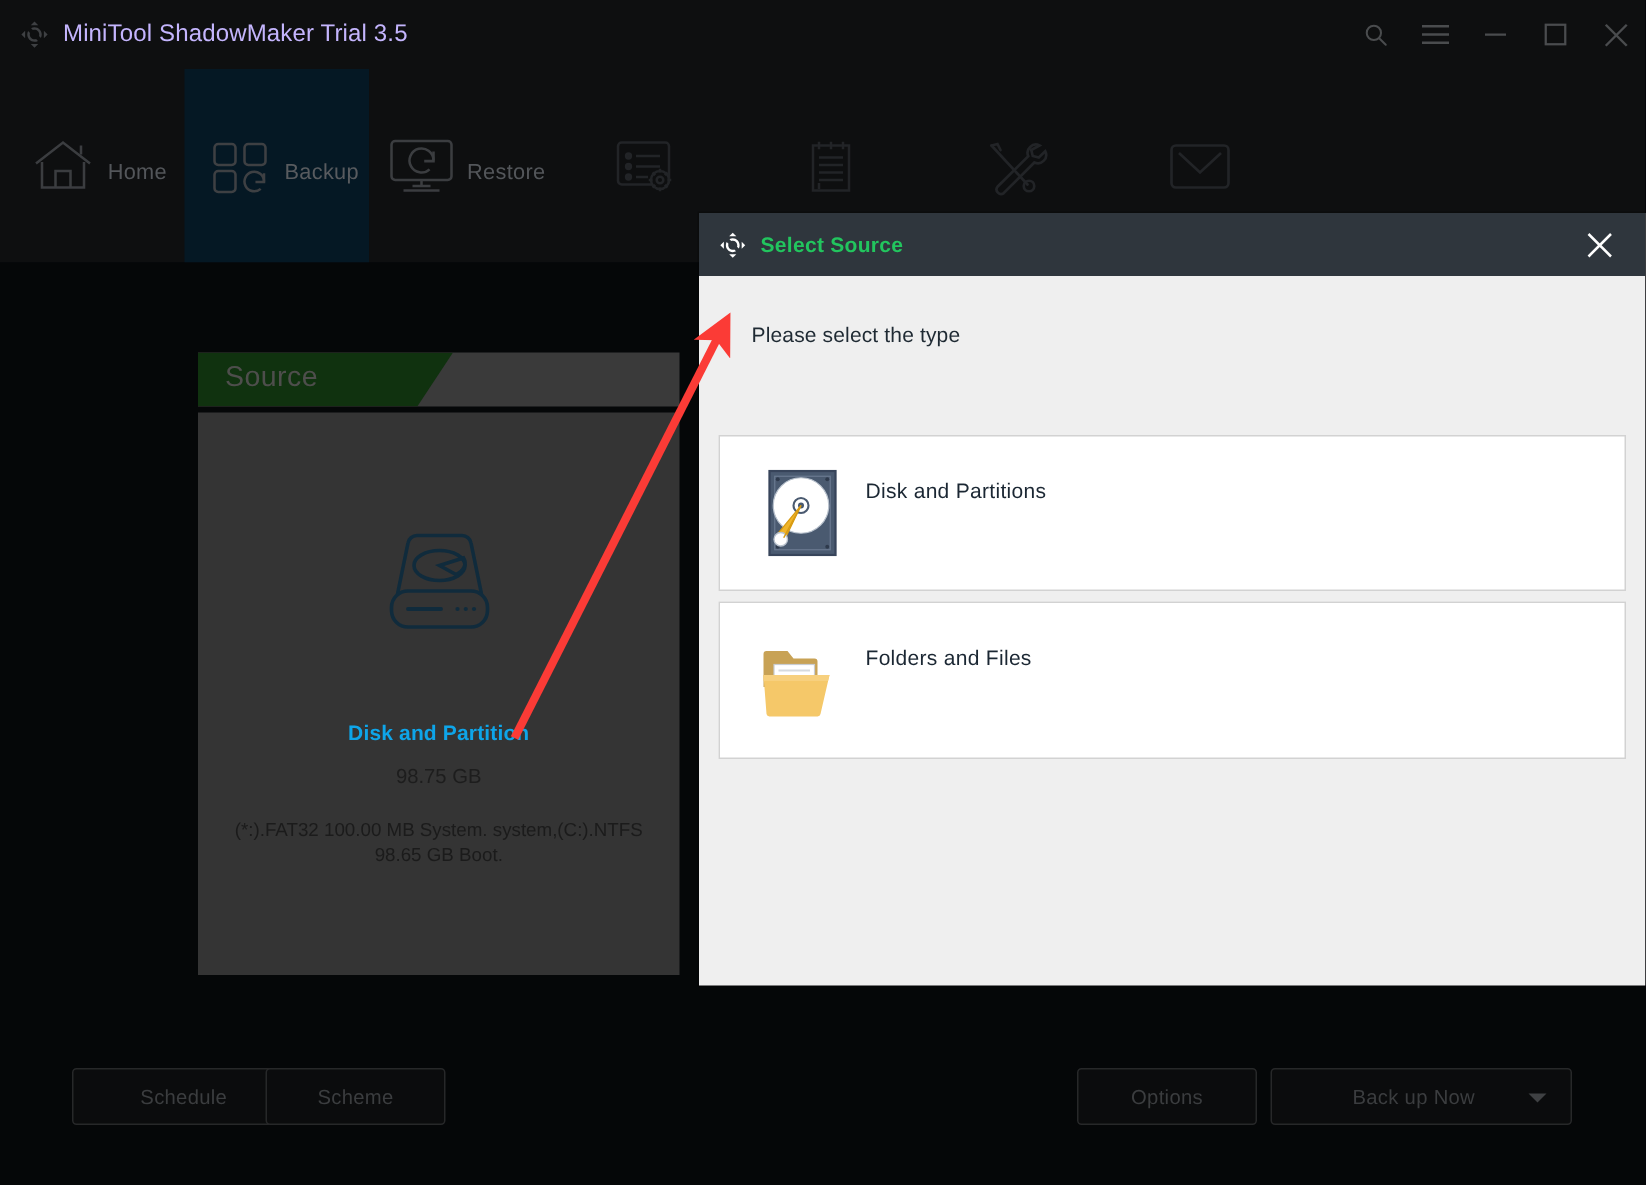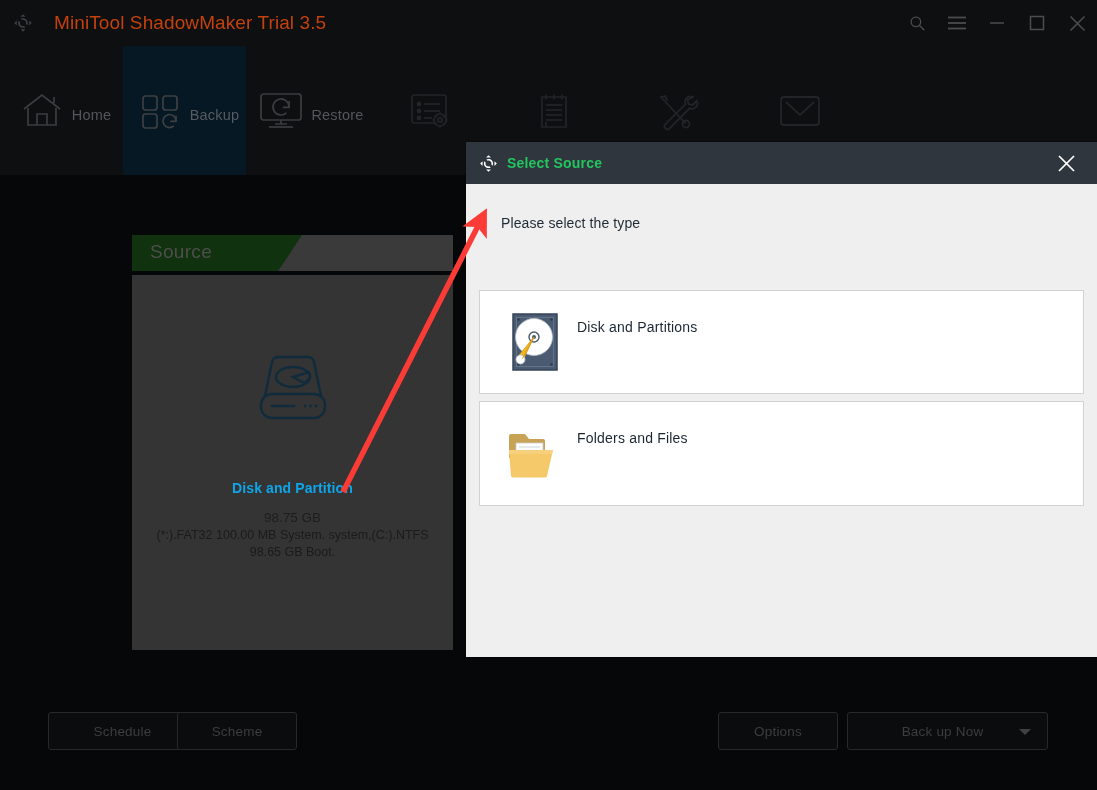--- a/index.html
+++ b/index.html
@@ -20,23 +20,23 @@
     position: absolute; top: 0; left: 0;
     width: 1097px; height: 46px;
     background: #0e0f10;
     display: flex; align-items: center;
   }
   .tb-logo {
     margin-left: 12px; width: 22px; height: 22px;
     display: flex; align-items: center; justify-content: center;
   }
   .tb-title {
-    margin-left: 20px;
-    font-size: 19px;
-    color: #c2410c;
+    margin-left: 8px;
+    font-size: 16px;
+    color: #c4b5fd;
     letter-spacing: .1px;
     white-space: nowrap;
   }
   .tb-controls {
     position: absolute; right: 0; top: 0;
     height: 46px;
     display: flex; align-items: center;
   }
   .tb-btn {
     width: 40px; height: 46px;
@@ -124,21 +124,21 @@
     font-size: 14px; font-weight: bold;
     color: #0ea5e9;
     letter-spacing: .1px;
   }
   .panel-size {
     margin-top: 14px;
     font-size: 13.5px;
     color: #1d1d1d;
   }
   .panel-parts {
-    margin-top: 2px;
+    margin-top: 20px;
     font-size: 12.5px;
     color: #1b1b1b;
     line-height: 17px;
     padding: 0 16px;
   }
 
   
   .btn {
     position: absolute;
     border: 1px solid #272829;

